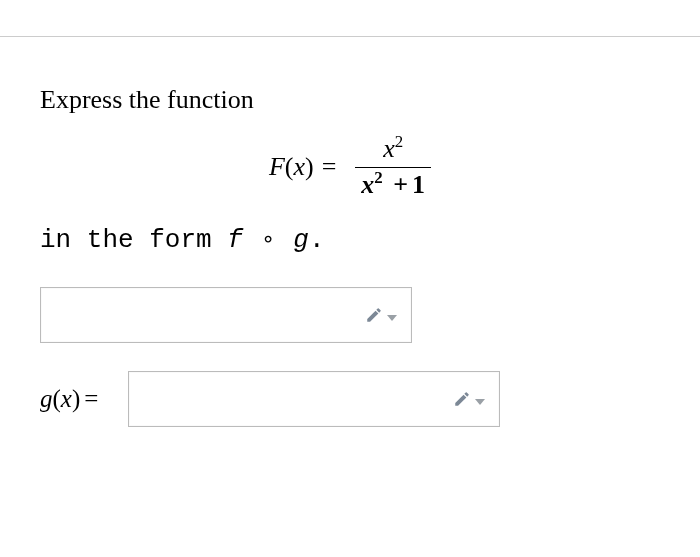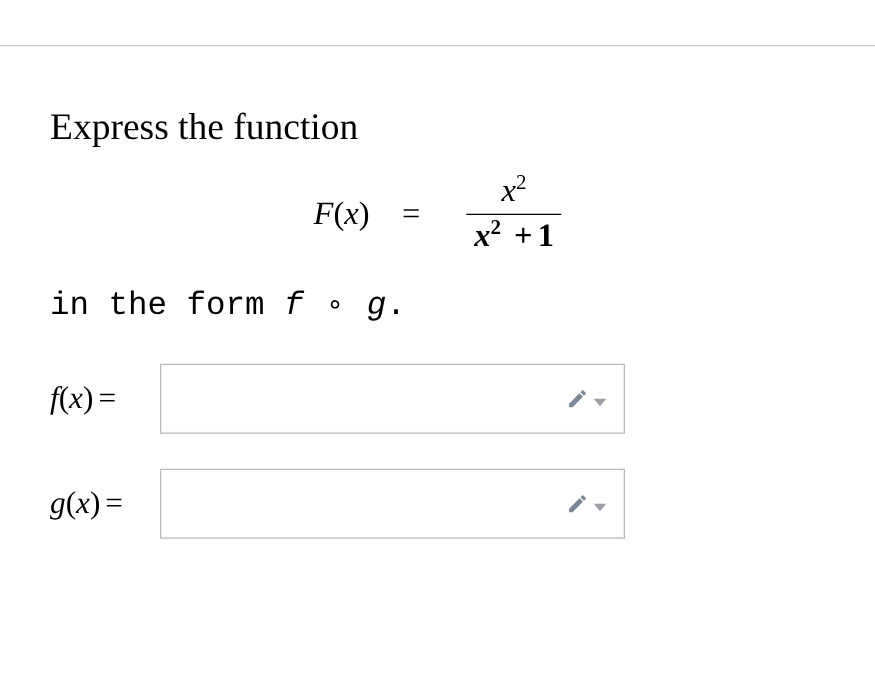--- a/index.html
+++ b/index.html
@@ -14,34 +14,34 @@
     overflow: hidden;
   }
   .topline {
     border-top: 1px solid #ccc;
     margin-top: 36px;
   }
   .content {
     padding: 48px 40px 0 40px;
   }
   .prompt-line {
-    font-size: 30px;
+    font-size: 26px;
     font-weight: 400;
     margin-bottom: 20px;
   }
   .equation-block {
     text-align: center;
     font-family: 'Times New Roman', Georgia, serif;
     font-size: 26px;
     margin: 10px 0 26px 0;
   }
   .eq-inline {
     display: inline-flex;
     align-items: center;
-    gap: 26px;
+    gap: 8px;
   }
   .fn { font-style: italic; }
   .paren { font-style: normal; }
   .frac {
     display: inline-flex;
     flex-direction: column;
     align-items: center;
     vertical-align: middle;
     line-height: 1.1;
     margin-left: 11px;
@@ -128,23 +128,20 @@
     </span>
   </div>
 
   <div class="form-line">
     <span>in the form </span><span class="fn">f</span>
     <span class="compose">∘</span>
     <span class="fn">g</span><span>.</span>
   </div>
 
   <div class="input-row">
-    <div class="input-label">
-      <span class="fn">f</span><span class="paren">(</span><span class="fn">x</span><span class="paren">)</span><span class="eq">=</span>
-    </div>
     <div class="input-box">
       <span class="edit-icon">
         <svg width="18" height="18" viewBox="0 0 24 24" fill="none">
           <path d="M3 17.25V21h3.75L17.81 9.94l-3.75-3.75L3 17.25z" fill="#7c8896"></path>
           <path d="M20.71 7.04a1 1 0 0 0 0-1.41l-2.34-2.34a1 1 0 0 0-1.41 0l-1.83 1.83 3.75 3.75 1.83-1.83z" fill="#7c8896"></path>
         </svg>
         <span class="caret-down"></span>
       </span>
     </div>
   </div>

